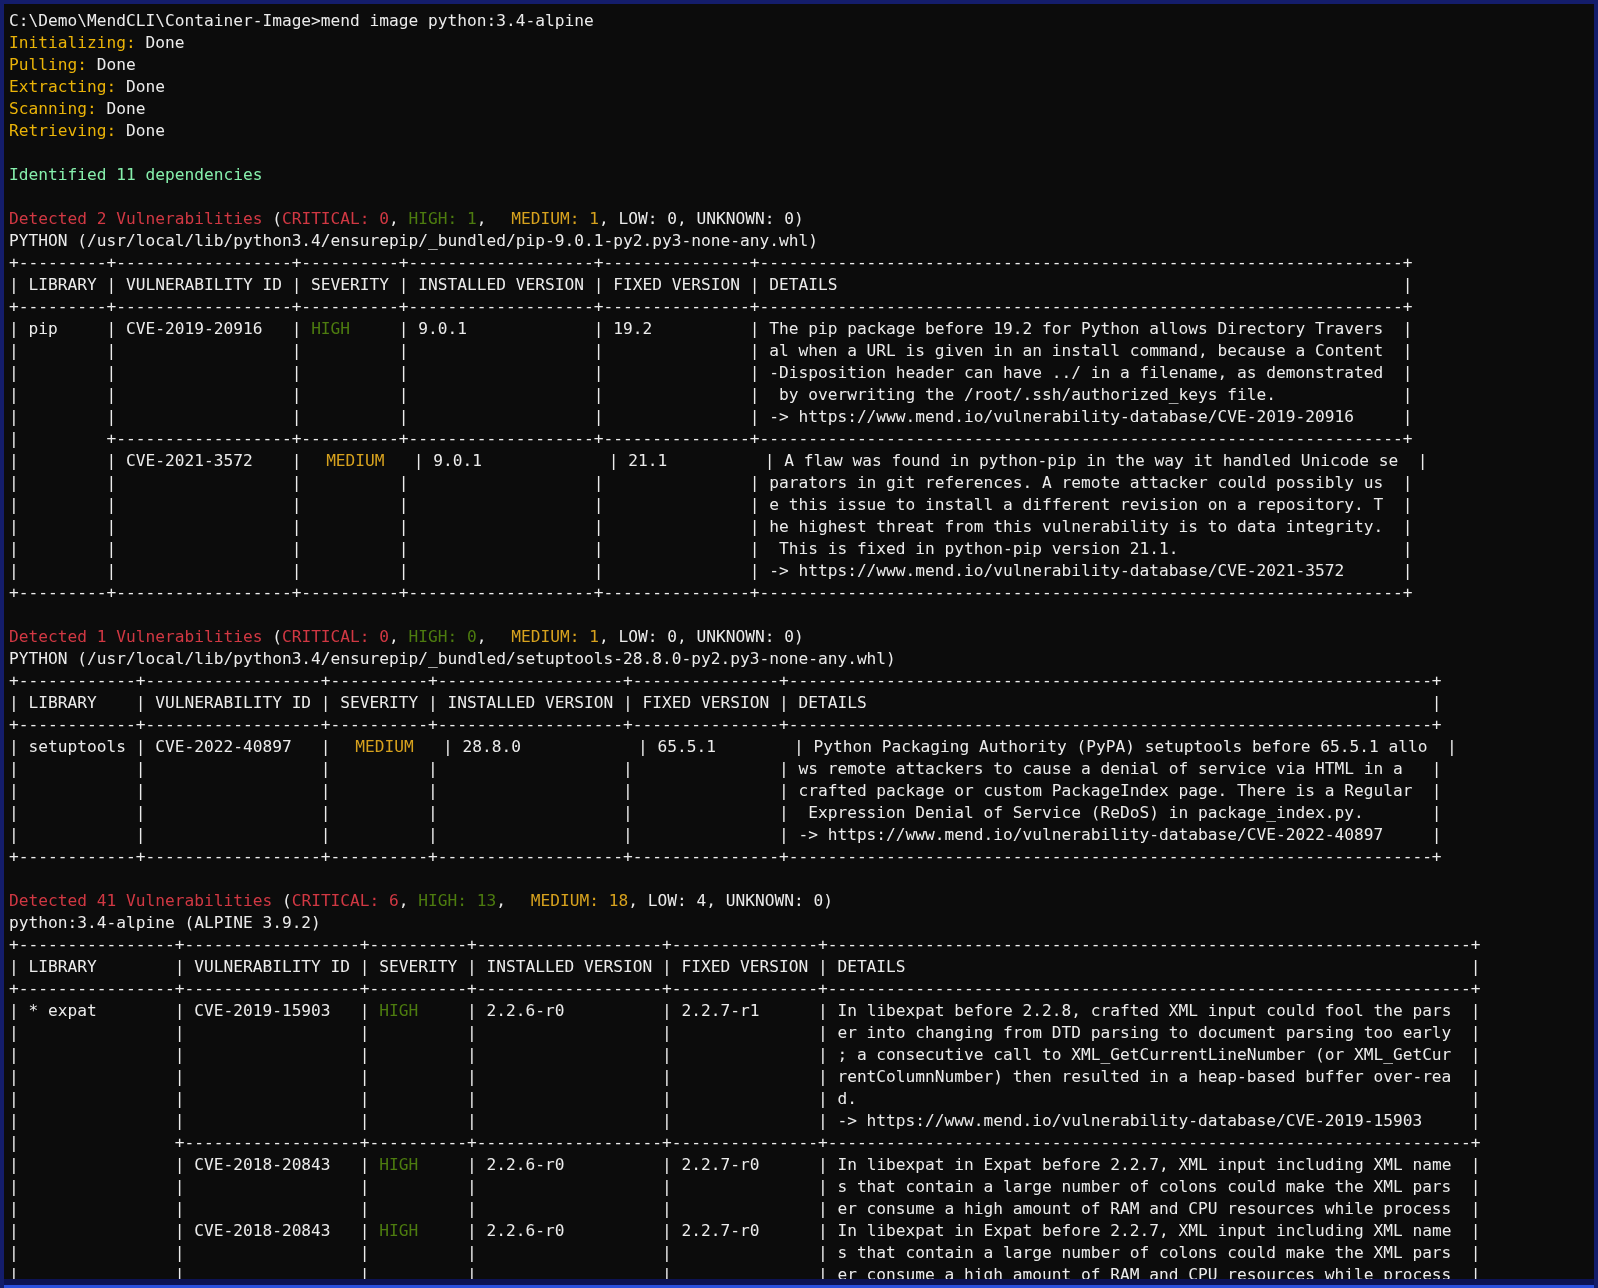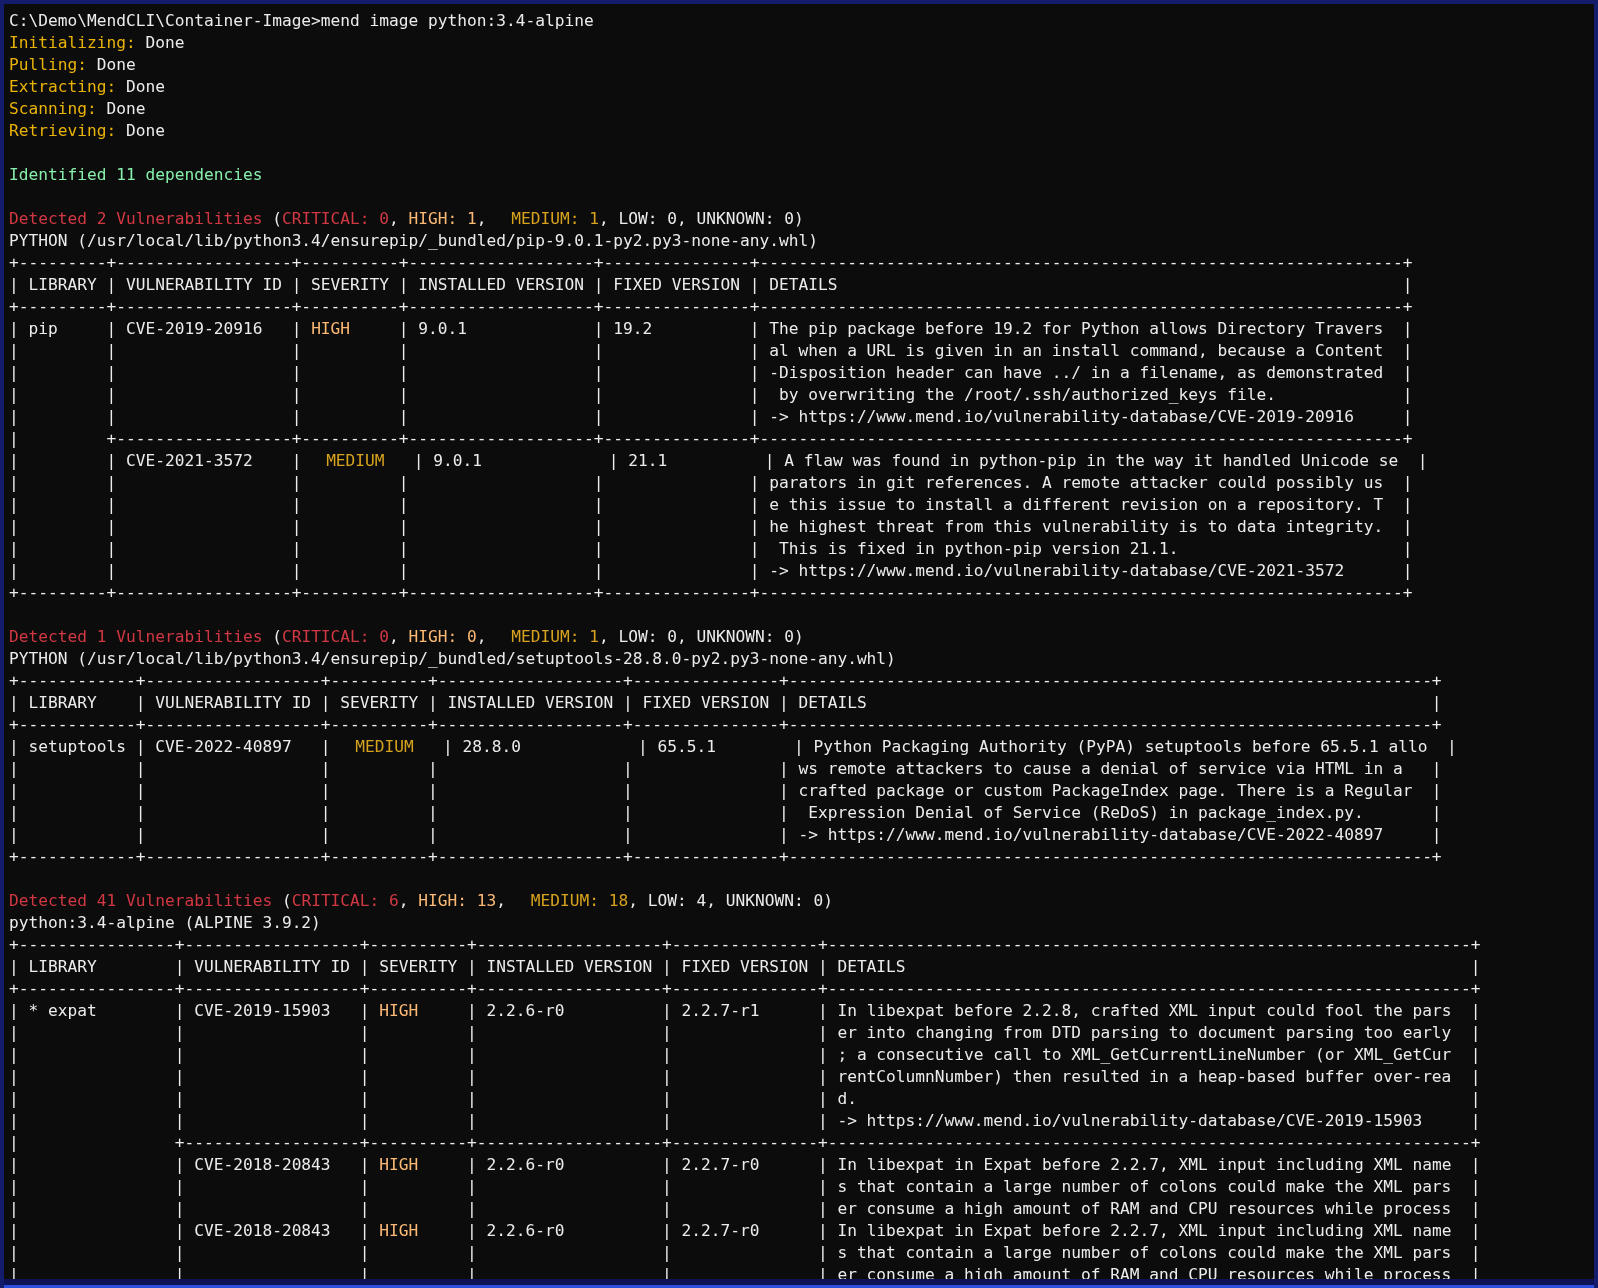--- a/index.html
+++ b/index.html
@@ -27,21 +27,21 @@
     font-size: 16.2px;
     line-height: 22px;
     white-space: pre;
     color: #ECECEC;
   }
   .tl { height: 22px; white-space: pre; }
   .c-fg     { color: #ECECEC; }
   .c-blue   { color: #eab308; }
   .c-green  { color: #86efac; }
   .c-red    { color: #D13843; margin-top: 44px; }
-  .c-salmon { color: #fdba74; }
+  .c-salmon { color: #4d7c0f; }
   .c-yellow { color: #D7A21E; padding-left: 15px; }
 </style>
 </head>
 <body>
 
 <div class="window">
   <div class="term"><div class="tl"><span class="c-fg">C:\Demo\MendCLI\Container-Image&gt;mend image python:3.4-alpine</span></div><div class="tl"><span class="c-blue">Initializing:</span><span class="c-fg"> Done</span></div><div class="tl"><span class="c-blue">Pulling:</span><span class="c-fg"> Done</span></div><div class="tl"><span class="c-blue">Extracting:</span><span class="c-fg"> Done</span></div><div class="tl"><span class="c-blue">Scanning:</span><span class="c-fg"> Done</span></div><div class="tl"><span class="c-blue">Retrieving:</span><span class="c-fg"> Done</span></div><div class="tl">&nbsp;</div><div class="tl"><span class="c-green">Identified 11 dependencies</span></div><div class="tl">&nbsp;</div><div class="tl"><span class="c-red">Detected 2 Vulnerabilities </span><span class="c-fg">(</span><span class="c-red">CRITICAL: 0</span><span class="c-fg">, </span><span class="c-salmon">HIGH: 1</span><span class="c-fg">, </span><span class="c-yellow">MEDIUM: 1</span><span class="c-fg">, LOW: 0, UNKNOWN: 0)</span></div><div class="tl"><span class="c-fg">PYTHON (/usr/local/lib/python3.4/ensurepip/_bundled/pip-9.0.1-py2.py3-none-any.whl)</span></div><div class="tl"><span class="c-fg">+---------+------------------+----------+-------------------+---------------+------------------------------------------------------------------+</span></div><div class="tl"><span class="c-fg">| LIBRARY | VULNERABILITY ID | SEVERITY | INSTALLED VERSION | FIXED VERSION | DETAILS                                                          |</span></div><div class="tl"><span class="c-fg">+---------+------------------+----------+-------------------+---------------+------------------------------------------------------------------+</span></div><div class="tl"><span class="c-fg">| pip     | CVE-2019-20916   | </span><span class="c-salmon">HIGH</span><span class="c-fg">     | 9.0.1             | 19.2          | The pip package before 19.2 for Python allows Directory Travers  |</span></div><div class="tl"><span class="c-fg">|         |                  |          |                   |               | al when a URL is given in an install command, because a Content  |</span></div><div class="tl"><span class="c-fg">|         |                  |          |                   |               | -Disposition header can have ../ in a filename, as demonstrated  |</span></div><div class="tl"><span class="c-fg">|         |                  |          |                   |               |  by overwriting the /root/.ssh/authorized_keys file.             |</span></div><div class="tl"><span class="c-fg">|         |                  |          |                   |               | -&gt; https://www.mend.io/vulnerability-database/CVE-2019-20916     |</span></div><div class="tl"><span class="c-fg">|         +------------------+----------+-------------------+---------------+------------------------------------------------------------------+</span></div><div class="tl"><span class="c-fg">|         | CVE-2021-3572    | </span><span class="c-yellow">MEDIUM</span><span class="c-fg">   | 9.0.1             | 21.1          | A flaw was found in python-pip in the way it handled Unicode se  |</span></div><div class="tl"><span class="c-fg">|         |                  |          |                   |               | parators in git references. A remote attacker could possibly us  |</span></div><div class="tl"><span class="c-fg">|         |                  |          |                   |               | e this issue to install a different revision on a repository. T  |</span></div><div class="tl"><span class="c-fg">|         |                  |          |                   |               | he highest threat from this vulnerability is to data integrity.  |</span></div><div class="tl"><span class="c-fg">|         |                  |          |                   |               |  This is fixed in python-pip version 21.1.                       |</span></div><div class="tl"><span class="c-fg">|         |                  |          |                   |               | -&gt; https://www.mend.io/vulnerability-database/CVE-2021-3572      |</span></div><div class="tl"><span class="c-fg">+---------+------------------+----------+-------------------+---------------+------------------------------------------------------------------+</span></div><div class="tl">&nbsp;</div><div class="tl"><span class="c-red">Detected 1 Vulnerabilities </span><span class="c-fg">(</span><span class="c-red">CRITICAL: 0</span><span class="c-fg">, </span><span class="c-salmon">HIGH: 0</span><span class="c-fg">, </span><span class="c-yellow">MEDIUM: 1</span><span class="c-fg">, LOW: 0, UNKNOWN: 0)</span></div><div class="tl"><span class="c-fg">PYTHON (/usr/local/lib/python3.4/ensurepip/_bundled/setuptools-28.8.0-py2.py3-none-any.whl)</span></div><div class="tl"><span class="c-fg">+------------+------------------+----------+-------------------+---------------+------------------------------------------------------------------+</span></div><div class="tl"><span class="c-fg">| LIBRARY    | VULNERABILITY ID | SEVERITY | INSTALLED VERSION | FIXED VERSION | DETAILS                                                          |</span></div><div class="tl"><span class="c-fg">+------------+------------------+----------+-------------------+---------------+------------------------------------------------------------------+</span></div><div class="tl"><span class="c-fg">| setuptools | CVE-2022-40897   | </span><span class="c-yellow">MEDIUM</span><span class="c-fg">   | 28.8.0            | 65.5.1        | Python Packaging Authority (PyPA) setuptools before 65.5.1 allo  |</span></div><div class="tl"><span class="c-fg">|            |                  |          |                   |               | ws remote attackers to cause a denial of service via HTML in a   |</span></div><div class="tl"><span class="c-fg">|            |                  |          |                   |               | crafted package or custom PackageIndex page. There is a Regular  |</span></div><div class="tl"><span class="c-fg">|            |                  |          |                   |               |  Expression Denial of Service (ReDoS) in package_index.py.       |</span></div><div class="tl"><span class="c-fg">|            |                  |          |                   |               | -&gt; https://www.mend.io/vulnerability-database/CVE-2022-40897     |</span></div><div class="tl"><span class="c-fg">+------------+------------------+----------+-------------------+---------------+------------------------------------------------------------------+</span></div><div class="tl">&nbsp;</div><div class="tl"><span class="c-red">Detected 41 Vulnerabilities </span><span class="c-fg">(</span><span class="c-red">CRITICAL: 6</span><span class="c-fg">, </span><span class="c-salmon">HIGH: 13</span><span class="c-fg">, </span><span class="c-yellow">MEDIUM: 18</span><span class="c-fg">, LOW: 4, UNKNOWN: 0)</span></div><div class="tl"><span class="c-fg">python:3.4-alpine (ALPINE 3.9.2)</span></div><div class="tl"><span class="c-fg">+----------------+------------------+----------+-------------------+---------------+------------------------------------------------------------------+</span></div><div class="tl"><span class="c-fg">| LIBRARY        | VULNERABILITY ID | SEVERITY | INSTALLED VERSION | FIXED VERSION | DETAILS                                                          |</span></div><div class="tl"><span class="c-fg">+----------------+------------------+----------+-------------------+---------------+------------------------------------------------------------------+</span></div><div class="tl"><span class="c-fg">| * expat        | CVE-2019-15903   | </span><span class="c-salmon">HIGH</span><span class="c-fg">     | 2.2.6-r0          | 2.2.7-r1      | In libexpat before 2.2.8, crafted XML input could fool the pars  |</span></div><div class="tl"><span class="c-fg">|                |                  |          |                   |               | er into changing from DTD parsing to document parsing too early  |</span></div><div class="tl"><span class="c-fg">|                |                  |          |                   |               | ; a consecutive call to XML_GetCurrentLineNumber (or XML_GetCur  |</span></div><div class="tl"><span class="c-fg">|                |                  |          |                   |               | rentColumnNumber) then resulted in a heap-based buffer over-rea  |</span></div><div class="tl"><span class="c-fg">|                |                  |          |                   |               | d.                                                               |</span></div><div class="tl"><span class="c-fg">|                |                  |          |                   |               | -&gt; https://www.mend.io/vulnerability-database/CVE-2019-15903     |</span></div><div class="tl"><span class="c-fg">|                +------------------+----------+-------------------+---------------+------------------------------------------------------------------+</span></div><div class="tl"><span class="c-fg">|                | CVE-2018-20843   | </span><span class="c-salmon">HIGH</span><span class="c-fg">     | 2.2.6-r0          | 2.2.7-r0      | In libexpat in Expat before 2.2.7, XML input including XML name  |</span></div><div class="tl"><span class="c-fg">|                |                  |          |                   |               | s that contain a large number of colons could make the XML pars  |</span></div><div class="tl"><span class="c-fg">|                |                  |          |                   |               | er consume a high amount of RAM and CPU resources while process  |</span></div><div class="tl"><span class="c-fg">|                | CVE-2018-20843   | </span><span class="c-salmon">HIGH</span><span class="c-fg">     | 2.2.6-r0          | 2.2.7-r0      | In libexpat in Expat before 2.2.7, XML input including XML name  |</span></div><div class="tl"><span class="c-fg">|                |                  |          |                   |               | s that contain a large number of colons could make the XML pars  |</span></div><div class="tl"><span class="c-fg">|                |                  |          |                   |               | er consume a high amount of RAM and CPU resources while process  |</span></div></div>
   <div class="bottom-edge"></div>
 </div>
 

